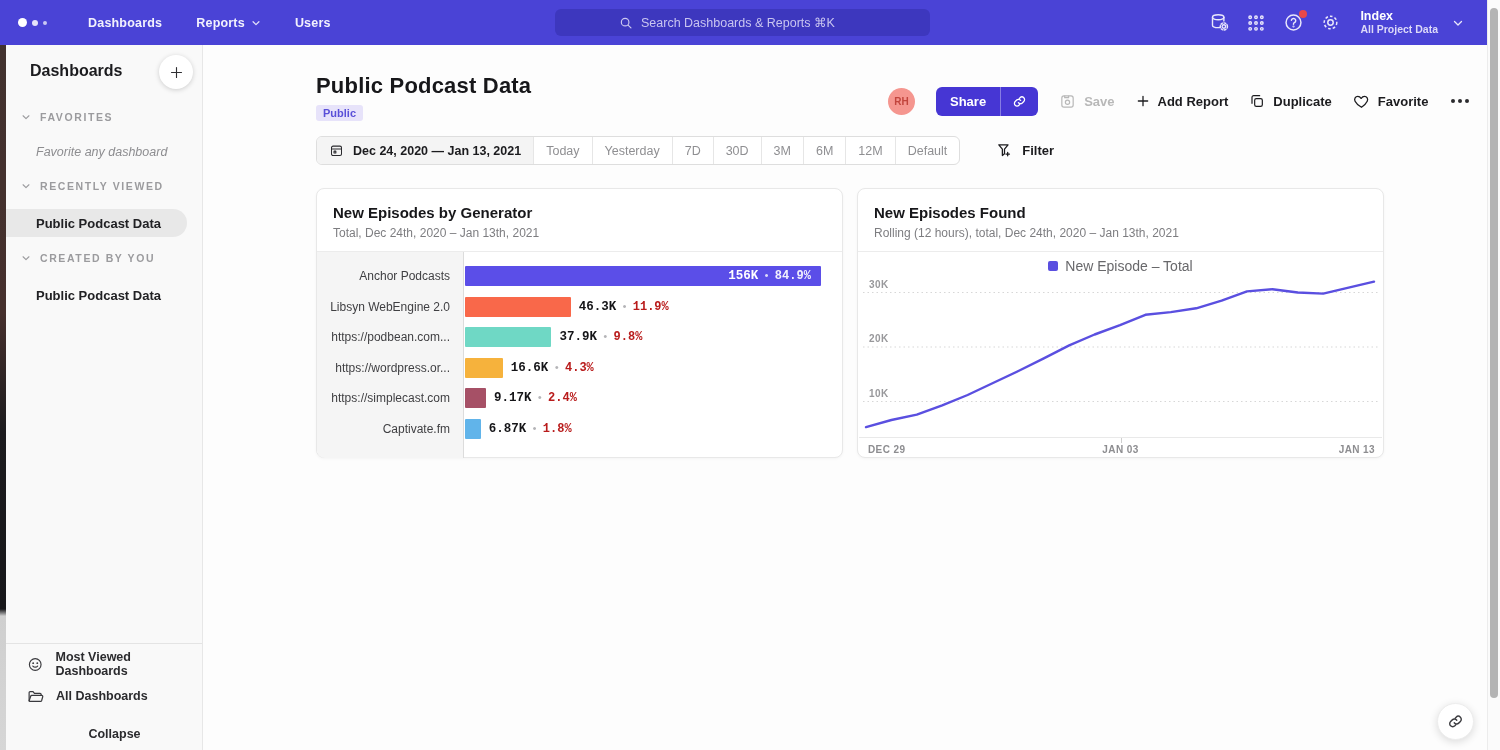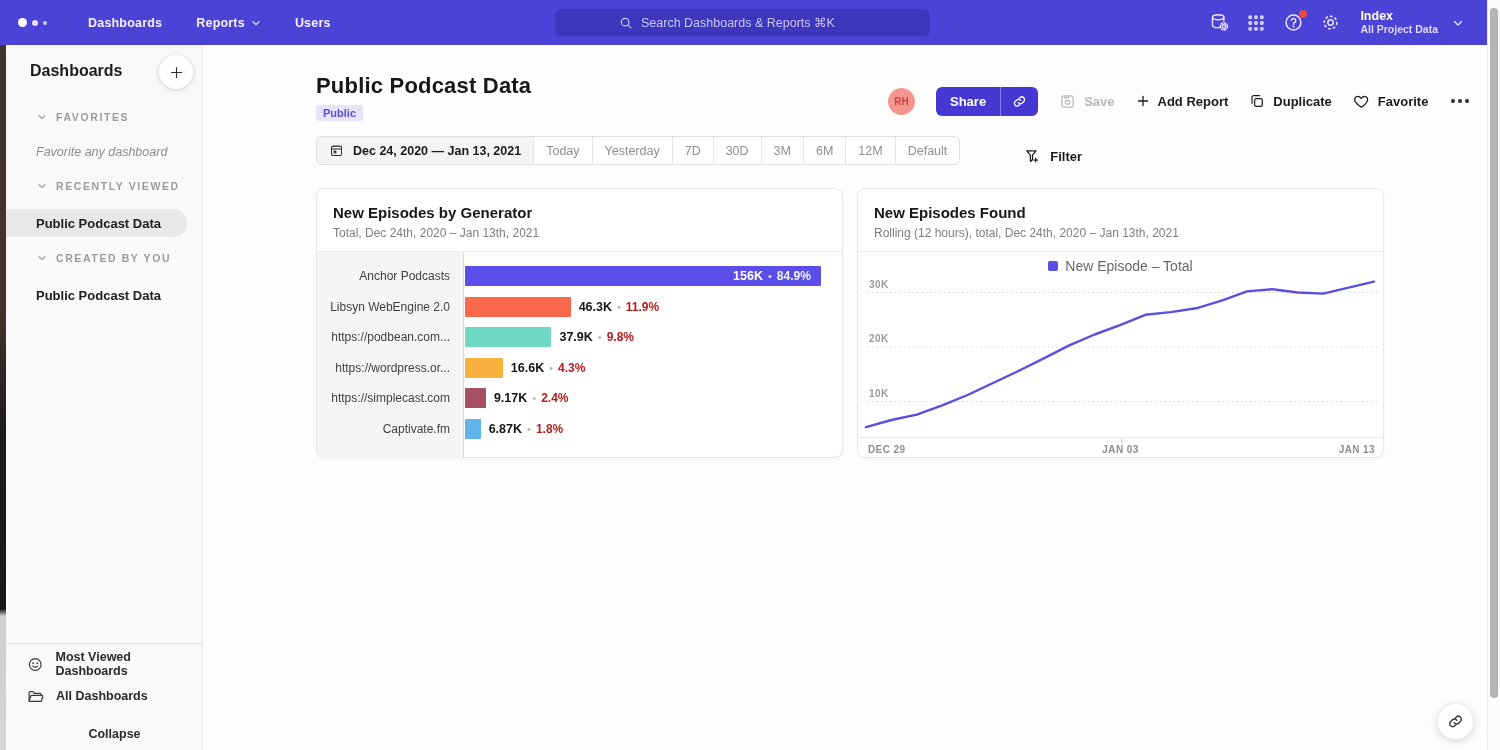--- a/index.html
+++ b/index.html
@@ -39,21 +39,21 @@
   
   .left-strip { position:absolute; left:0; top:45px; width:6px; height:705px;
     background:linear-gradient(#42322f 0%, #46302d 38%, #1c1b1e 55%, #17171a 80%, #cfcfcf 81%, #d6d6d6 100%); }
   .sidebar { position:absolute; left:6px; top:45px; width:197px; height:705px;
     background:#f9f9f9; border-right:1px solid #e7e7e7; }
   .sb-title { position:absolute; left:24px; top:17px; font-size:16px; font-weight:800; color:#1b1b1e; }
   .sb-add { position:absolute; right:9px; top:10px; width:34px; height:34px; border-radius:50%;
     background:#fff; border:none; box-shadow:0 1px 5px rgba(0,0,0,.18); display:flex;
     align-items:center; justify-content:center; color:#2f2f33; cursor:pointer; }
   .sb-section { position:absolute; left:0; width:100%; display:flex; align-items:center;
-    gap:9px; padding-left:15px; color:#9b9b9e; cursor:pointer;margin-left:16px; }
+    gap:9px; padding-left:15px; color:#9b9b9e; cursor:pointer; }
   .sb-section .sec-label { font-size:10.5px; font-weight:700; letter-spacing:1.6px; }
   .sb-hint { position:absolute; left:30px; font-size:12.5px; font-style:italic; color:#8d8d90; }
   .sb-item { position:absolute; left:0; height:28px; width:181px; display:flex; align-items:center;
     padding-left:30px; font-size:13px; font-weight:700; color:#212124; cursor:pointer; }
   .sb-item.active { background:#e8e8e8; border-radius:0 16px 16px 0; }
   .sb-divider { position:absolute; left:0; bottom:106px; width:100%; border-top:1px solid #e4e4e4; }
   .sb-foot { position:absolute; left:0; width:100%; height:26px; display:flex; align-items:center;
     gap:12px; padding-left:21px; color:#2b2b2e; font-size:12.5px; font-weight:700; cursor:pointer; }
   .sb-foot svg { color:#3a3a3e; }
 
@@ -73,21 +73,21 @@
     font-size:13px; font-weight:700; }
   .share-split .share-link { width:38px; display:flex; align-items:center; justify-content:center;
     color:#fff; border-left:1px solid rgba(255,255,255,.35); }
   .action-btn { display:flex; align-items:center; gap:8px; font-size:13px; font-weight:700;
     color:#1c1c1f; cursor:pointer; background:none; border:none;
     font-family:"Liberation Sans",sans-serif; }
   .action-btn.disabled { color:#b8b8b8; }
   .more-dots { display:flex; gap:3px; cursor:pointer; padding:4px 2px; }
   .more-dots i { width:4px; height:4px; border-radius:50%; background:#2b2b2e; display:block; }
 
-  .datebar { position:absolute; left:112px; top:91px; display:flex; align-items:flex-end;gap:28px; }
+  .datebar { position:absolute; left:112px; top:91px; display:flex; align-items:center; }
   .range-ctl { display:flex; height:29px; border:1px solid #dedede; border-radius:6px;
     background:#fff; overflow:hidden; }
   .seg { display:flex; align-items:center; padding:0 12px; font-size:12.5px; font-weight:500;
     color:#8f8f92; border-right:1px solid #e6e6e6; cursor:pointer; white-space:nowrap; }
   .seg:last-child { border-right:none; }
   .seg.range { gap:9px; background:#f4f4f4; color:#1b1b1e; font-weight:700; }
   .filter-btn { display:flex; align-items:center; gap:9px; margin-left:36px; font-size:13px;
     font-weight:700; color:#1b1b1e; cursor:pointer; background:none; border:none;
     font-family:"Liberation Sans",sans-serif; }
 
@@ -101,21 +101,21 @@
   .card-sub { margin-top:5px; font-size:12px; color:#7d7d80; }
   .card-body { position:relative; height:206px; }
 
   
   .label-col { position:absolute; left:0; top:0; bottom:0; width:147px; background:#f5f5f5;
     border-right:1px solid #dcdcdc; border-radius:0 0 0 8px; }
   .bar-rows { position:absolute; left:0; top:9px; right:0; }
   .bar-row { display:flex; align-items:center; height:30.5px; }
   .bar-label { width:147px; padding-right:14px; text-align:right; font-size:12px;
     color:#3f3f42; flex:0 0 auto; white-space:nowrap; }
-  .bar-zone { flex:1; display:flex; align-items:center; position:relative; padding-left:1px; }
+  .bar-zone { flex:1; display:flex; align-items:center; position:relative; padding-left:1px;font-family:Liberation Mono, monospace; }
   .bar-fill { height:20px; border-radius:1px; position:relative; cursor:pointer; }
   .val { font-size:12.5px; font-weight:800; color:#151518; margin-left:8px; white-space:nowrap; }
   .dot { font-size:11px; color:#b4b4b7; margin:0 5px; }
   .pct { font-size:12px; font-weight:600; color:#b91c1c; }
   .inbar { position:absolute; right:10px; top:0; height:20px; display:flex; align-items:center; }
   .inbar .val { color:#fff; margin-left:0; }
   .inbar .dot { color:rgba(255,255,255,.8); }
   .inbar .pct { color:rgba(255,255,255,.92); }
 
   

